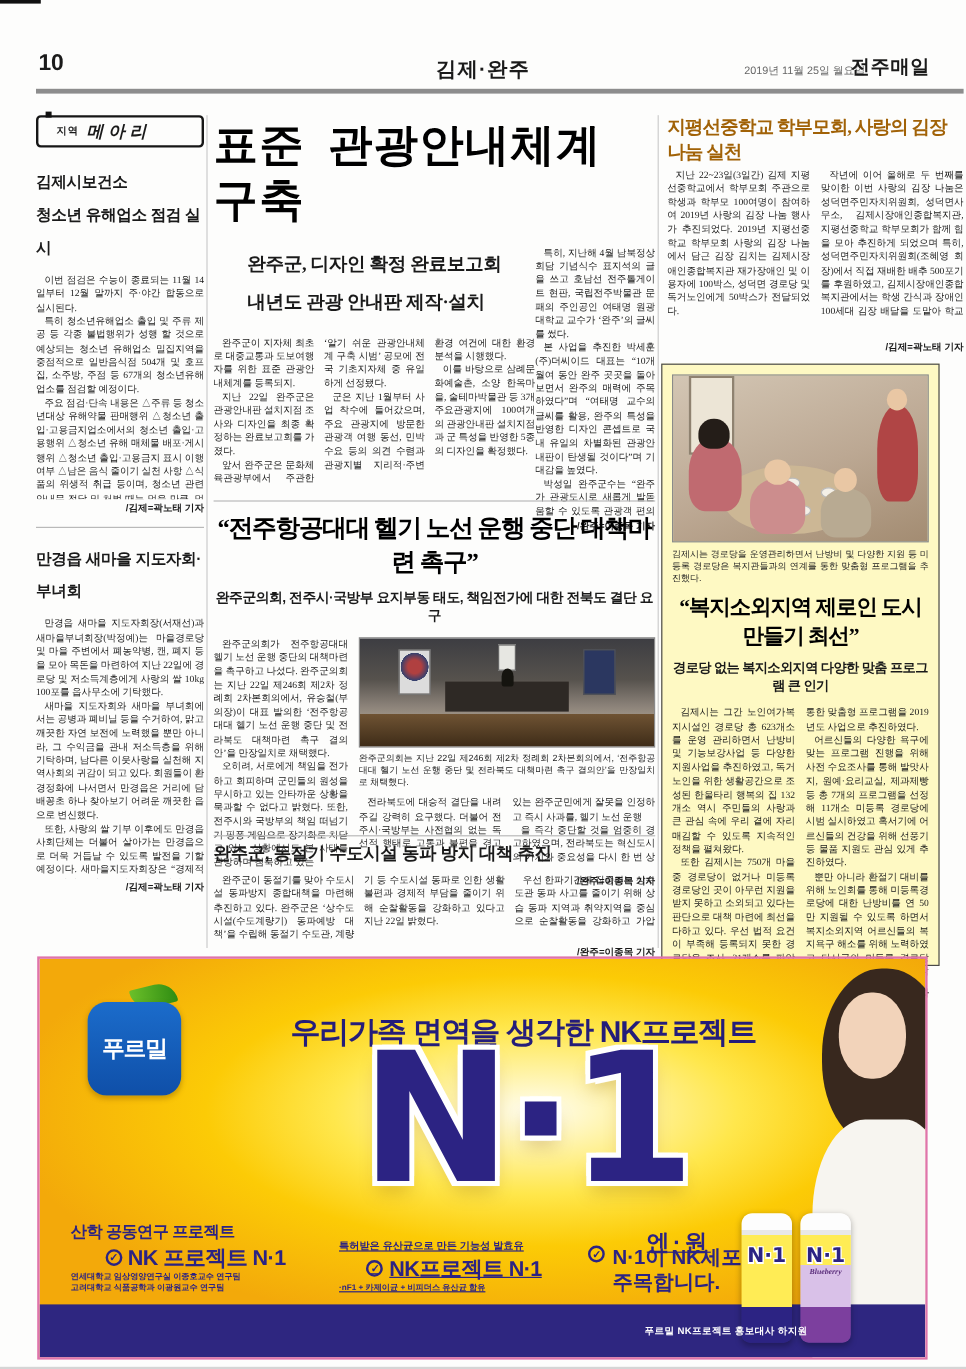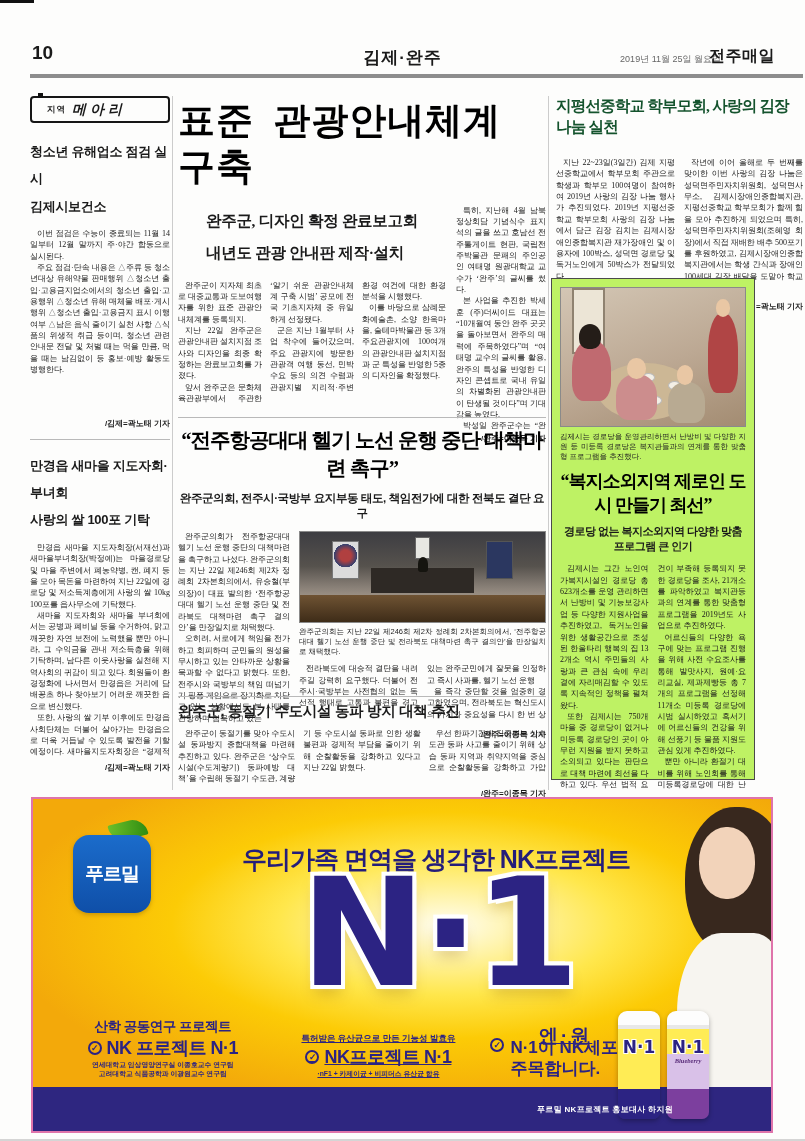--- a/index.html
+++ b/index.html
@@ -36,21 +36,21 @@
   .echo-bullet { position:absolute; left:6px; top:-5px; width:5px; height:5px; background:#111; }
   .echo-tag { font-family:"Liberation Sans",sans-serif; font-size:8.5px; font-weight:700; letter-spacing:1px; margin-left:6px; }
   .echo-name { font-family:"Liberation Serif",serif; font-style:italic; font-size:14px; font-weight:800; letter-spacing:4px; }
   .small-art-title { font-family:"Liberation Sans",sans-serif; font-size:13px; font-weight:800; line-height:2.1; letter-spacing:-.3px; }
   .left-divider { margin:10px 0 12px; }
 
   
   .main-art { position:absolute; left:178px; top:96px; width:368px; }
   .main-headline { font-family:"Liberation Sans",sans-serif; font-size:37px; font-weight:900; letter-spacing:1px; word-spacing:8px; line-height:1.25; margin:2px 0 14px; color:#000; }
   .subheads { font-family:"Liberation Serif",serif; font-size:15.5px; font-weight:700; line-height:2.1; margin:0 0 10px 28px; letter-spacing:-.3px; }
-  .main-row { display:flex; gap:10px; }
+  .main-row { display:flex; gap:0; }
   .main-left { flex:0 0 268px; }
   .cols3 { column-count:3; column-gap:8px; }
   .cols2 { column-count:2; column-gap:9px; }
   .main-cols { height:152px; }
   .main-side { flex:1; }
   .main-side-clamp { height:226px; }
   .main-hline { position:absolute; left:178px; top:417px; width:368px; }
 
   
   .heli { position:absolute; left:178px; top:426px; width:368px; }
@@ -71,25 +71,25 @@
   .heli-lower { height:64px; }
 
   
   .pipes-hline { position:absolute; left:178px; top:696px; width:368px; }
   .pipes { position:absolute; left:178px; top:702px; width:368px; }
   .pipes-title { font-family:"Liberation Sans",sans-serif; font-size:14.5px; font-weight:800; letter-spacing:-.3px; margin-bottom:7px; }
   .pipes-cols { height:58px; }
 
   
   .kimjang { position:absolute; left:556px; top:96px; width:247px; }
-  .kimjang-title { font-family:"Liberation Serif",serif; font-size:15.5px; font-weight:800; letter-spacing:-.8px; margin-bottom:19px; color:#14532d; }
+  .kimjang-title { font-family:"Liberation Serif",serif; font-size:15.5px; font-weight:800; letter-spacing:-.8px; margin-bottom:2px; color:#a16207; }
   .kimjang-cols { height:142px; }
 
   
-  .welfare-box { position:absolute; left:551px; top:278px; width:204px; height:502px; border:1.5px solid #4a4a4a; padding:8px 8px 6px; background:#bef264; }
+  .welfare-box { position:absolute; left:551px; top:303px; width:232px; height:502px; border:1.5px solid #4a4a4a; padding:8px 8px 6px; background:#fef9c3; }
   .photo-meal { position:relative; height:140px; border:1px solid #8a8a8a; overflow:hidden;
     background:linear-gradient(160deg,#d3c6b4 0%,#bca893 55%,#a38c72 100%); }
   .meal-window { position:absolute; left:6%; top:0; width:18%; height:48%; background:#ece5d6; border:2px solid #8f8270; }
   .meal-table { position:absolute; left:20%; bottom:4%; width:52%; height:42%; background:#cdb globalized; background:#ccb795; border-radius:50%; }
   .bowl { position:absolute; width:13px; height:9px; background:#f3efe6; border:1px solid #bbb; border-radius:50%; }
   .person { position:absolute; border-radius:46% 46% 30% 30%; }
   .p-head { position:absolute; background:#e9c7a4; border-radius:50%; }
   .p-hair { position:absolute; background:#241d18; border-radius:50% 50% 40% 40%; }
   .welfare-caption { margin:5px 0 7px; }
   .welfare-title { font-family:"Liberation Serif",serif; font-size:18px; font-weight:800; text-align:center; letter-spacing:-1px; margin:5px 0 7px; color:#000; }
@@ -103,21 +103,21 @@
     display:flex; align-items:center; justify-content:center; color:#fff; font-family:"Liberation Sans",sans-serif; font-weight:900; font-size:19px; letter-spacing:-1px;
     box-shadow:0 2px 4px rgba(120,80,0,.35); }
   .ad-leaf { position:absolute; left:76px; top:22px; width:38px; height:18px; background:linear-gradient(100deg,#6cc02a,#2f8c12); border-radius:2px 20px 2px 20px; transform:rotate(-14deg); }
   .ad-headline { position:absolute; left:168px; top:44px; width:470px; text-align:center; font-family:"Liberation Sans",sans-serif;
     font-size:25px; font-weight:900; color:#241d7a; letter-spacing:-1px; }
   .ad-n1 { position:absolute; left:170px; top:52px; width:470px; text-align:center; font-family:"DejaVu Sans",sans-serif;
     font-size:150px; line-height:1.1; font-weight:900; color:#2c2383; letter-spacing:-4px;
     text-shadow:-4px -4px 0 #fff, 4px -4px 0 #fff, -4px 4px 0 #fff, 4px 4px 0 #fff, 0 0 6px #fff, 0 10px 14px rgba(140,90,0,.25); }
   .ad-reading { position:absolute; left:506px; top:224px; font-family:"Liberation Sans",sans-serif; font-size:19px; font-weight:900; color:#2c2383; letter-spacing:3px;text-decoration:underline; }
   .ad-claims { position:absolute; left:26px; bottom:52px; width:588px; display:flex; gap:16px; align-items:flex-end; color:#2c2383; font-family:"Liberation Sans",sans-serif; }
-  .claim { text-align:center; }
+  .claim { }
   .claim-top1 { font-size:13.5px; font-weight:900; letter-spacing:-.5px; }
   .claim-top2 { font-size:8.5px; font-weight:700; }
   .claim-main { font-size:18px; font-weight:900; letter-spacing:-.5px; display:flex; align-items:center; justify-content:center; gap:5px; }
   .claim-sub { font-size:6.8px; font-weight:700; line-height:1.4; }
   .check { display:inline-flex; align-items:center; justify-content:center; width:14px; height:14px; border:2px solid #2c2383; border-radius:50%; font-size:9px; font-weight:900; flex:0 0 auto; }
   .claim3 { font-size:17px; font-weight:900; text-align:left; line-height:1.2; display:flex; gap:6px; }
   .ad-band { position:absolute; left:0; right:0; bottom:0; height:44px; background:#2e2680; z-index:2; }
   .ad-credit { position:absolute; right:98px; bottom:16px; z-index:3; color:#fff; font-size:8px; font-family:"Liberation Sans",sans-serif; letter-spacing:.3px;font-weight:bold; }
   .ad-bottles { position:absolute; right:62px; bottom:12px; display:flex; gap:7px; z-index:3; }
   .bottle { position:relative; width:42px; height:108px; border-radius:9px 9px 7px 7px; overflow:hidden; box-shadow:0 2px 5px rgba(0,0,0,.3); }
@@ -146,34 +146,34 @@
   <div class="vrule vrule2"></div>
 
   <aside class="left-col">
     <div class="echo-box">
       <span class="echo-bullet"></span>
       <span class="echo-tag">지역</span>
       <span class="echo-name">메아리</span>
     </div>
 
     <article>
+      <div class="small-art-title">김제시보건소</div>
       <div class="small-art-title">청소년 유해업소 점검 실시</div>
-      <div class="small-art-title">김제시보건소</div>
       <div class="body clamp" style="height:188px; margin-top:8px;">
         <p>이번 점검은 수능이 종료되는 11월 14일부터 12월 말까지 주·야간 합동으로 실시된다.</p>
+        <p>특히 청소년유해업소 출입 및 주류 제공 등 각종 불법행위가 성행 할 것으로 예상되는 청소년 유해업소 밀집지역을 중점적으로 일반음식점 504개 및 호프집, 소주방, 주점 등 67개의 청소년유해업소를 점검할 예정이다.</p>
         <p>주요 점검·단속 내용은 △주류 등 청소년대상 유해약물 판매행위 △청소년 출입·고용금지업소에서의 청소년 출입·고용행위 △청소년 유해 매체물 배포·게시 행위 △청소년 출입·고용금지 표시 이행여부 △남은 음식 줄이기 실천 사항 △식품의 위생적 취급 등이며, 청소년 관련 안내문 전달 및 처벌 때는 먹을 만큼, 먹을 때는 남김없이 등 홍보·예방 활동도 병행한다.</p>
       </div>
       <div class="byline">/김제=곽노태 기자</div>
     </article>
 
     <hr class="hline left-divider">
 
     <article>
       <div class="small-art-title">만경읍 새마을 지도자회·부녀회</div>
-      <div class="small-art-title">사랑의 쌀 100포 기탁</div>
       <div class="body clamp" style="height:218px; margin-top:8px;">
         <p>만경읍 새마을 지도자회장(서재선)과 새마을부녀회장(박정예)는 마을경로당 및 마을 주변에서 폐농약병, 캔, 폐지 등을 모아 목돈을 마련하여 지난 22일에 경로당 및 저소득계층에게 사랑의 쌀 10kg 100포를 읍사무소에 기탁했다.</p>
         <p>새마을 지도자회와 새마을 부녀회에서는 공병과 폐비닐 등을 수거하여, 맑고 깨끗한 자연 보전에 노력했을 뿐만 아니라, 그 수익금을 관내 저소득층을 위해 기탁하며, 남다른 이웃사랑을 실천해 지역사회의 귀감이 되고 있다. 회원들이 환경정화에 나서면서 만경읍은 거리에 담배꽁초 하나 찾아보기 어려운 깨끗한 읍으로 변신했다.</p>
         <p>또한, 사랑의 쌀 기부 이후에도 만경읍 사회단체는 더불어 살아가는 만경읍으로 더욱 거듭날 수 있도록 발전을 기할 예정이다. 새마을지도자회장은 “경제적으로 어려운 이웃들에게 작은 정성을 모아 따뜻한 희망을 전하고자 기탁품을 마련하게 되었다”고 전하고 새마을 부녀회장은 “어려운 이웃과 함께 따뜻한 정을 나눌 수 있어서 행복하다”고 뿌듯한 소감을 밝혔다. 최병인 만경읍장은 “항상 주변의 어려운 이웃을 생각하는 만경읍 사회단체의 따뜻한 배려에 감사드린다”고 말했다.</p>
       </div>
       <div class="byline">/김제=곽노태 기자</div>
     </article>
   </aside>
 
   <section class="main-art">

